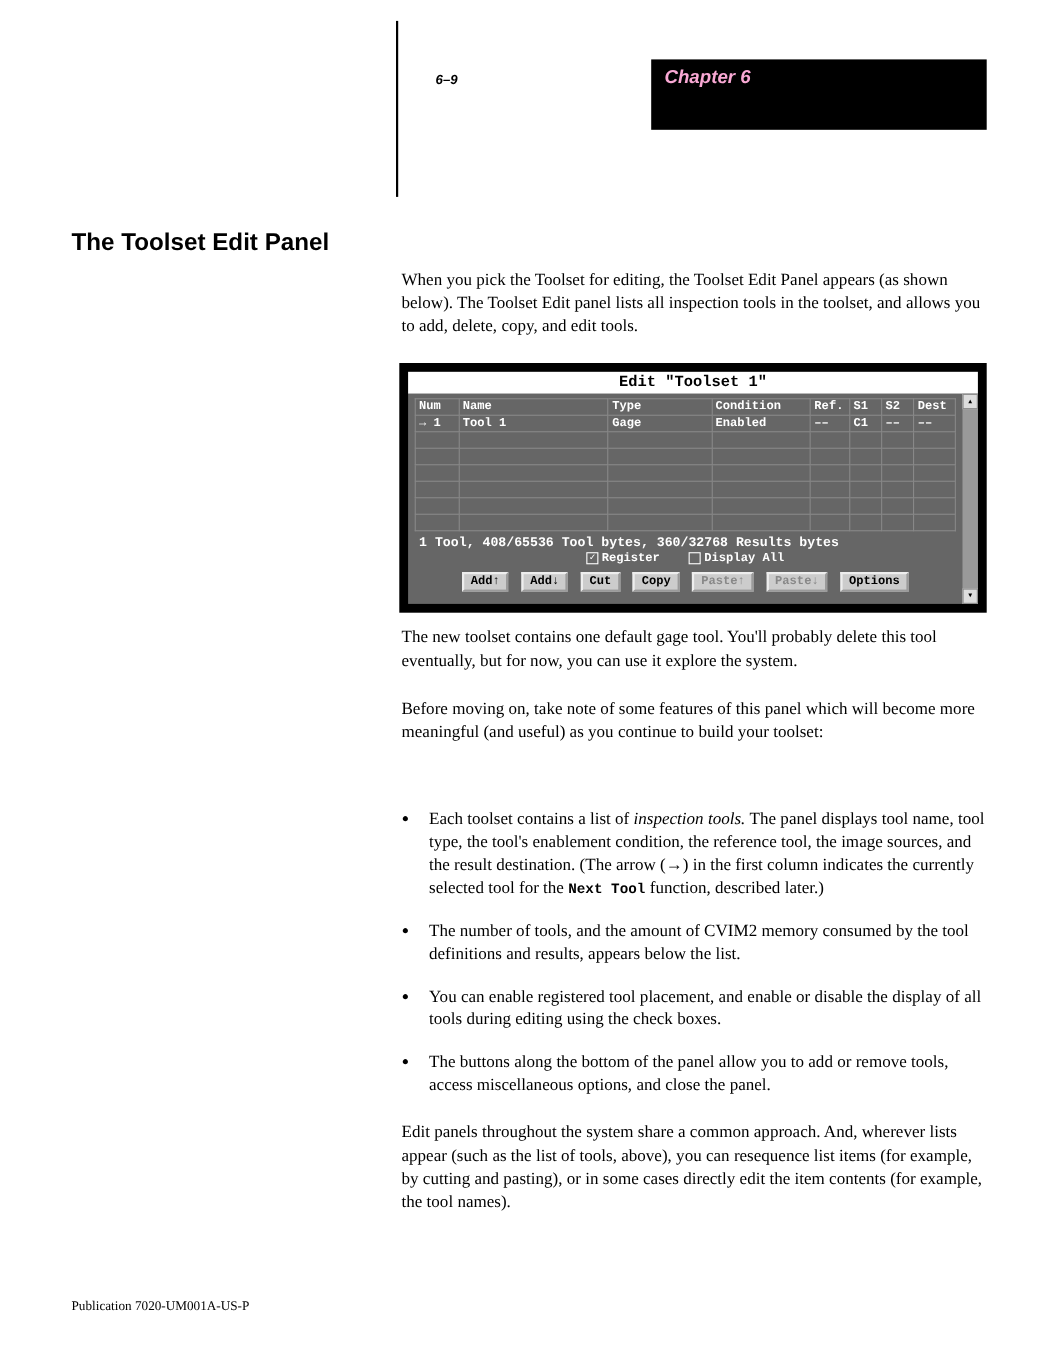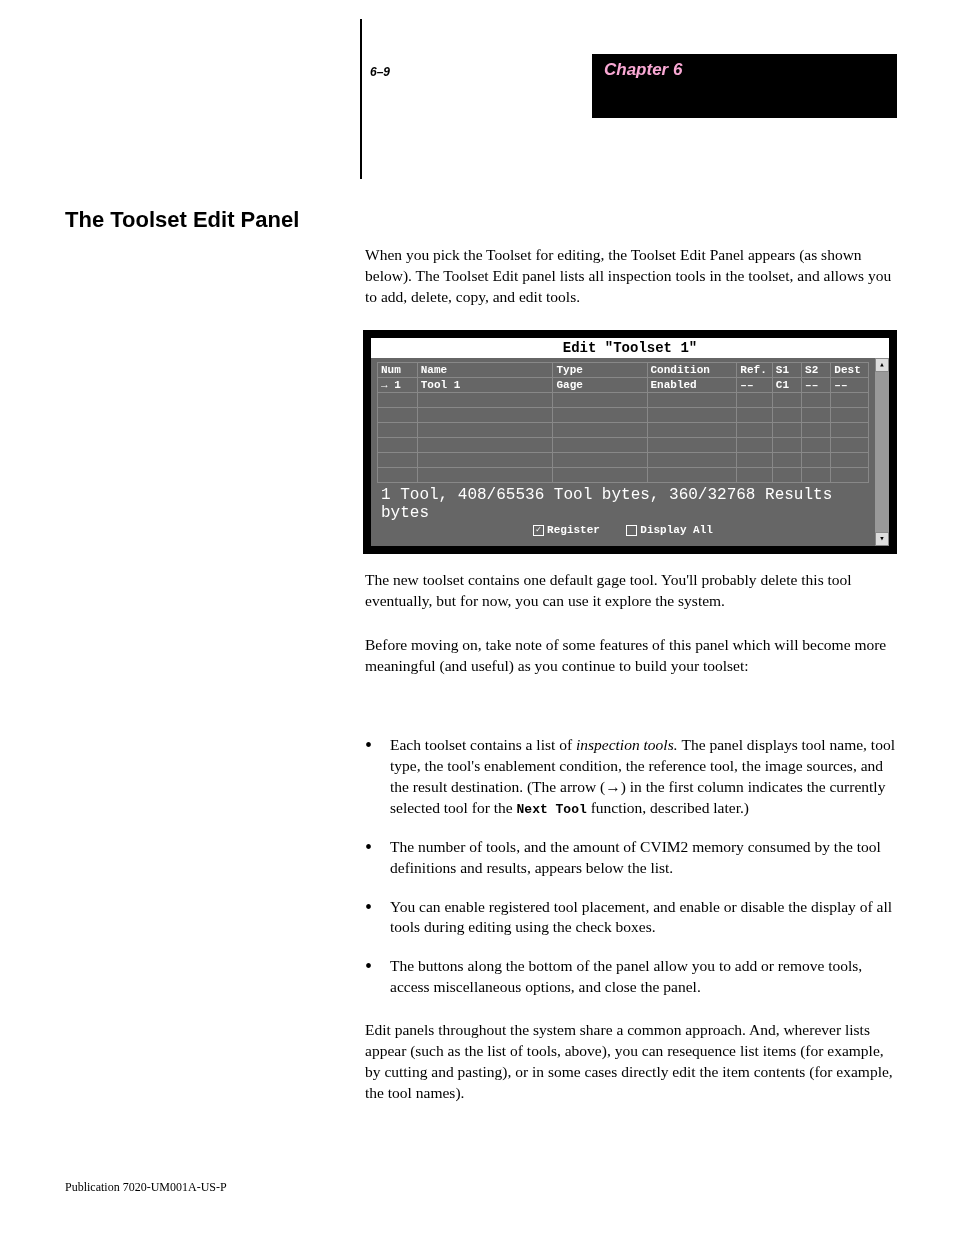--- a/index.html
+++ b/index.html
@@ -7,21 +7,21 @@
     width: 954px;
     height: 1235px;
     background: #fff;
     font-family: Georgia, 'Times New Roman', serif;
     color: #000;
     position: relative;
   }
   .page-num-top {
     position: absolute;
     top: 65px;
-    left: 370px;
+    left: 396px;
     font-family: Arial, sans-serif;
     font-size: 12px;
     font-style: italic;
     font-weight: bold;
   }
   .black-box {
     position: absolute;
     top: 54px;
     left: 592px;
     width: 305px;
@@ -154,22 +154,22 @@
   .col-num { width: 38px; text-align: right; }
   .col-name { width: 130px; }
   .col-type { width: 90px; }
   .col-cond { width: 86px; }
   .col-ref { width: 34px; text-align: center; }
   .col-s1 { width: 28px; text-align: center; }
   .col-s2 { width: 28px; text-align: center; }
   .col-dest { width: 36px; text-align: center; }
   .status-line {
     color: #fff;
-    font-size: 16px;
-    font-weight: normal;
+    font-size: 12px;
+    font-weight: bold;
     padding: 3px 4px 0 4px;
     width: calc(100% - 14px);
   }
   .checks {
     color: #fff;
     font-size: 11px;
     font-weight: bold;
     text-align: center;
     padding: 2px 0;
     width: calc(100% - 14px);
@@ -307,20 +307,29 @@
             <td></td>
           </tr>
     </tbody>
       </table>
     <div class="status-line">1 Tool,    408/65536  Tool bytes,   360/32768 Results bytes</div>
     <div class="checks">
       <span class="check-box">✓</span><span>Register</span>
       &nbsp;&nbsp;
       <span class="check-box"></span><span>Display All</span>
     </div>
+    <div class="button-row">
+      <span class="btn">Add↑</span>
+      <span class="btn">Add↓</span>
+      <span class="btn">Cut</span>
+      <span class="btn">Copy</span>
+      <span class="btn disabled">Paste↑</span>
+      <span class="btn disabled">Paste↓</span>
+      <span class="btn">Options</span>
+    </div>
   </div>
 </div>
 
 <div class="body-text para2">The new toolset contains one default gage tool. You'll probably delete this tool eventually, but for now, you can use it explore the system.</div>
 <div class="body-text para3">Before moving on, take note of some features of this panel which will become more meaningful (and useful) as you continue to build your toolset:</div>
 
 <ul class="bullets">
   <li>
     <span>Each toolset contains a list of </span><em>inspection tools. </em><span>The panel displays tool name, tool type, the tool's enablement condition, the reference tool, the image sources, and the result destination. (The arrow (</span><span class="arrow">→</span><span>) in the first column indicates the currently selected tool for the </span><span class="mono">Next Tool</span><span> function, described later.)</span>
   </li>

